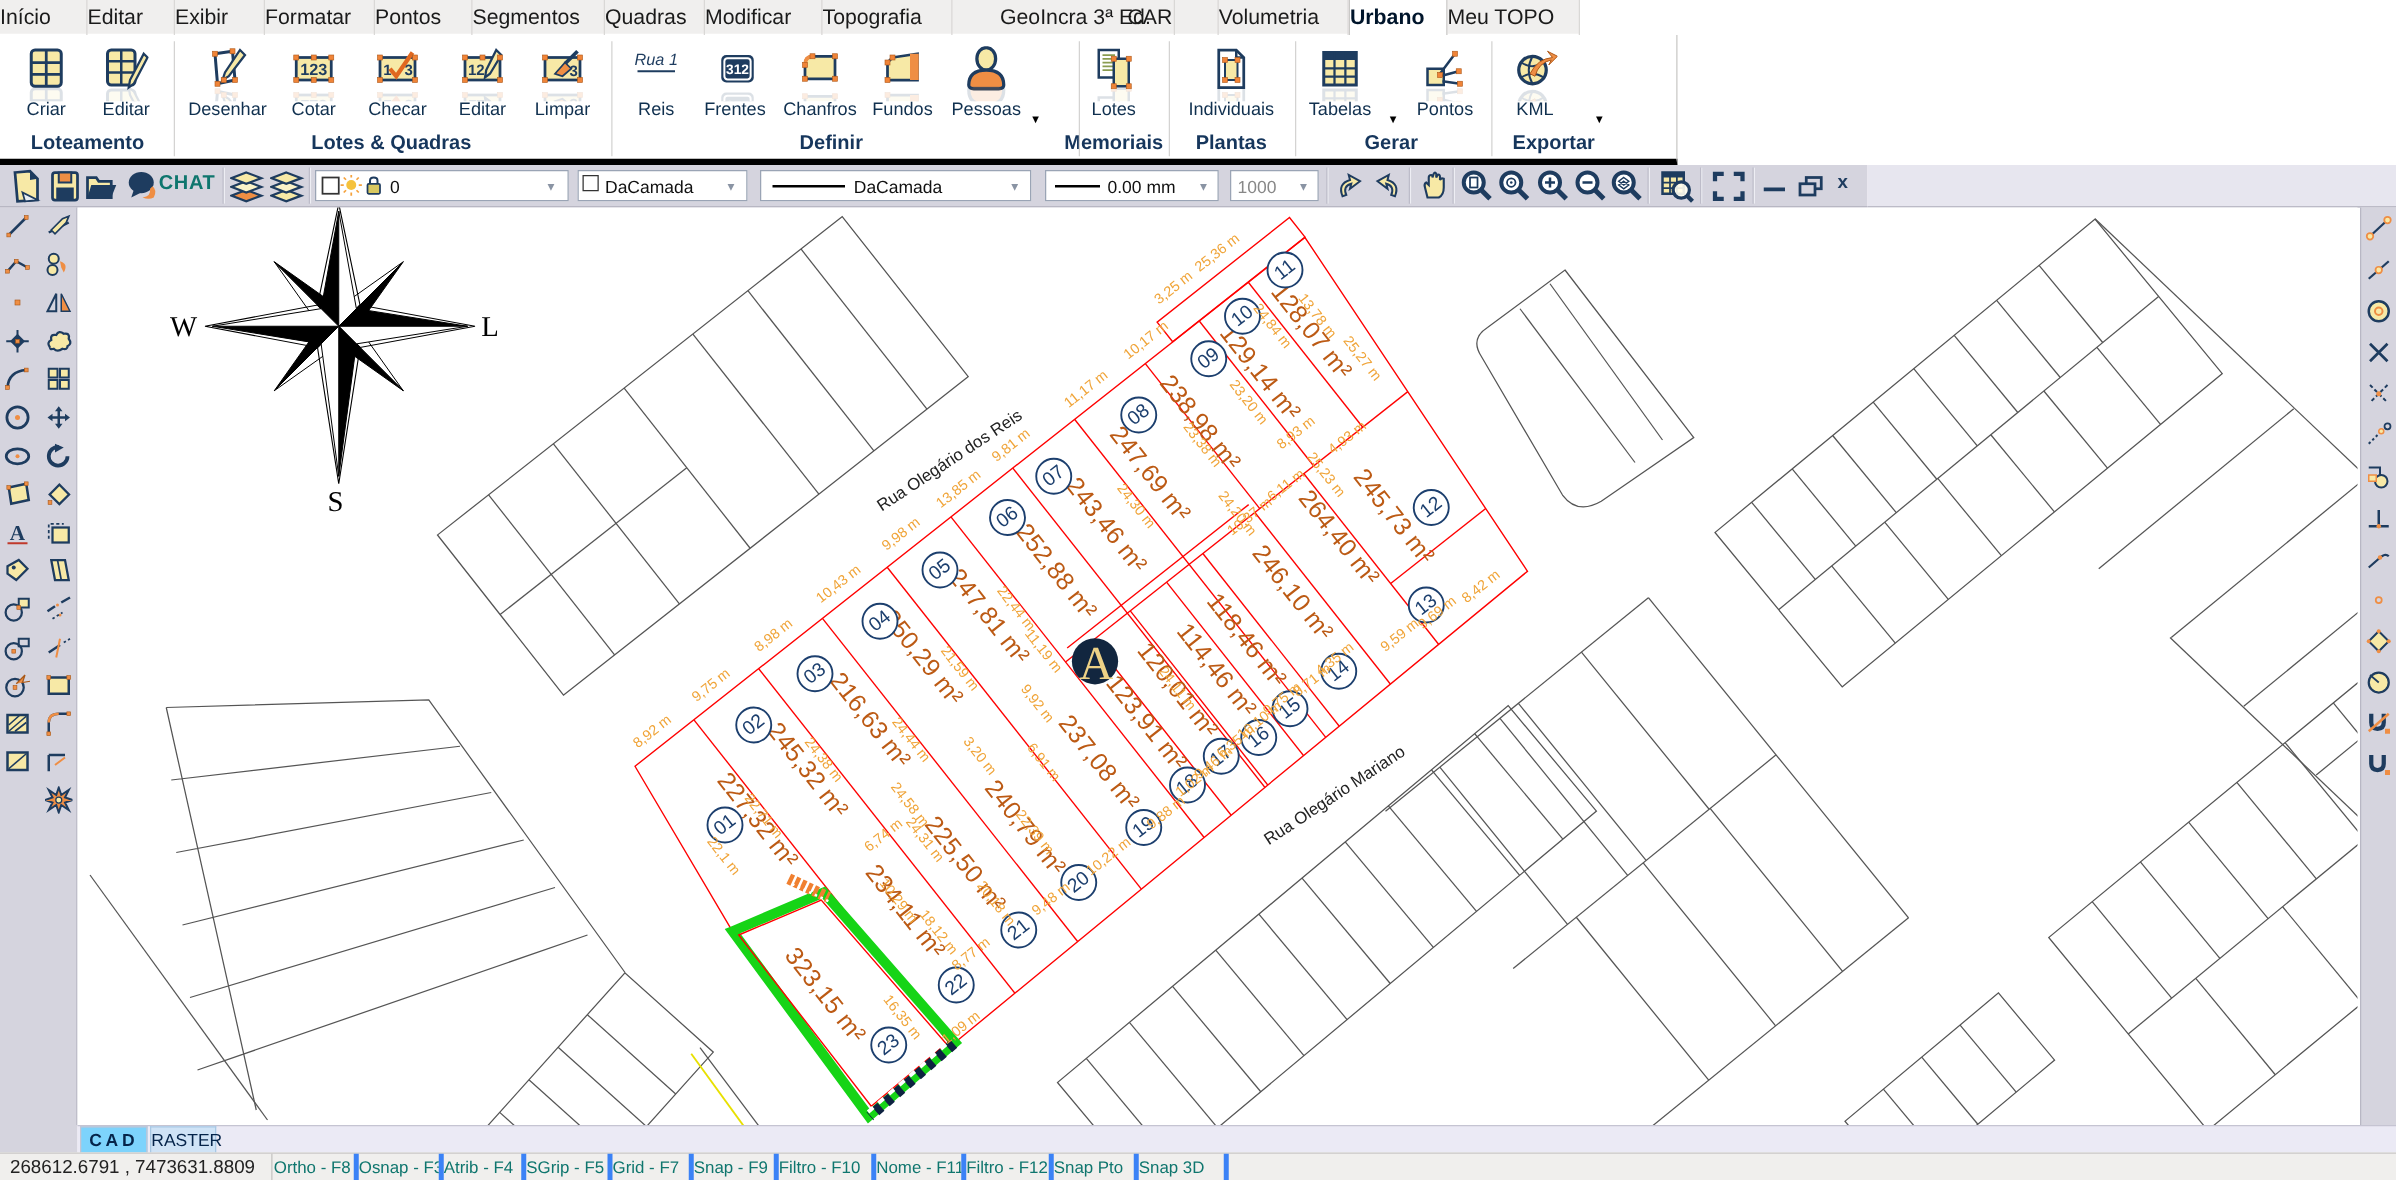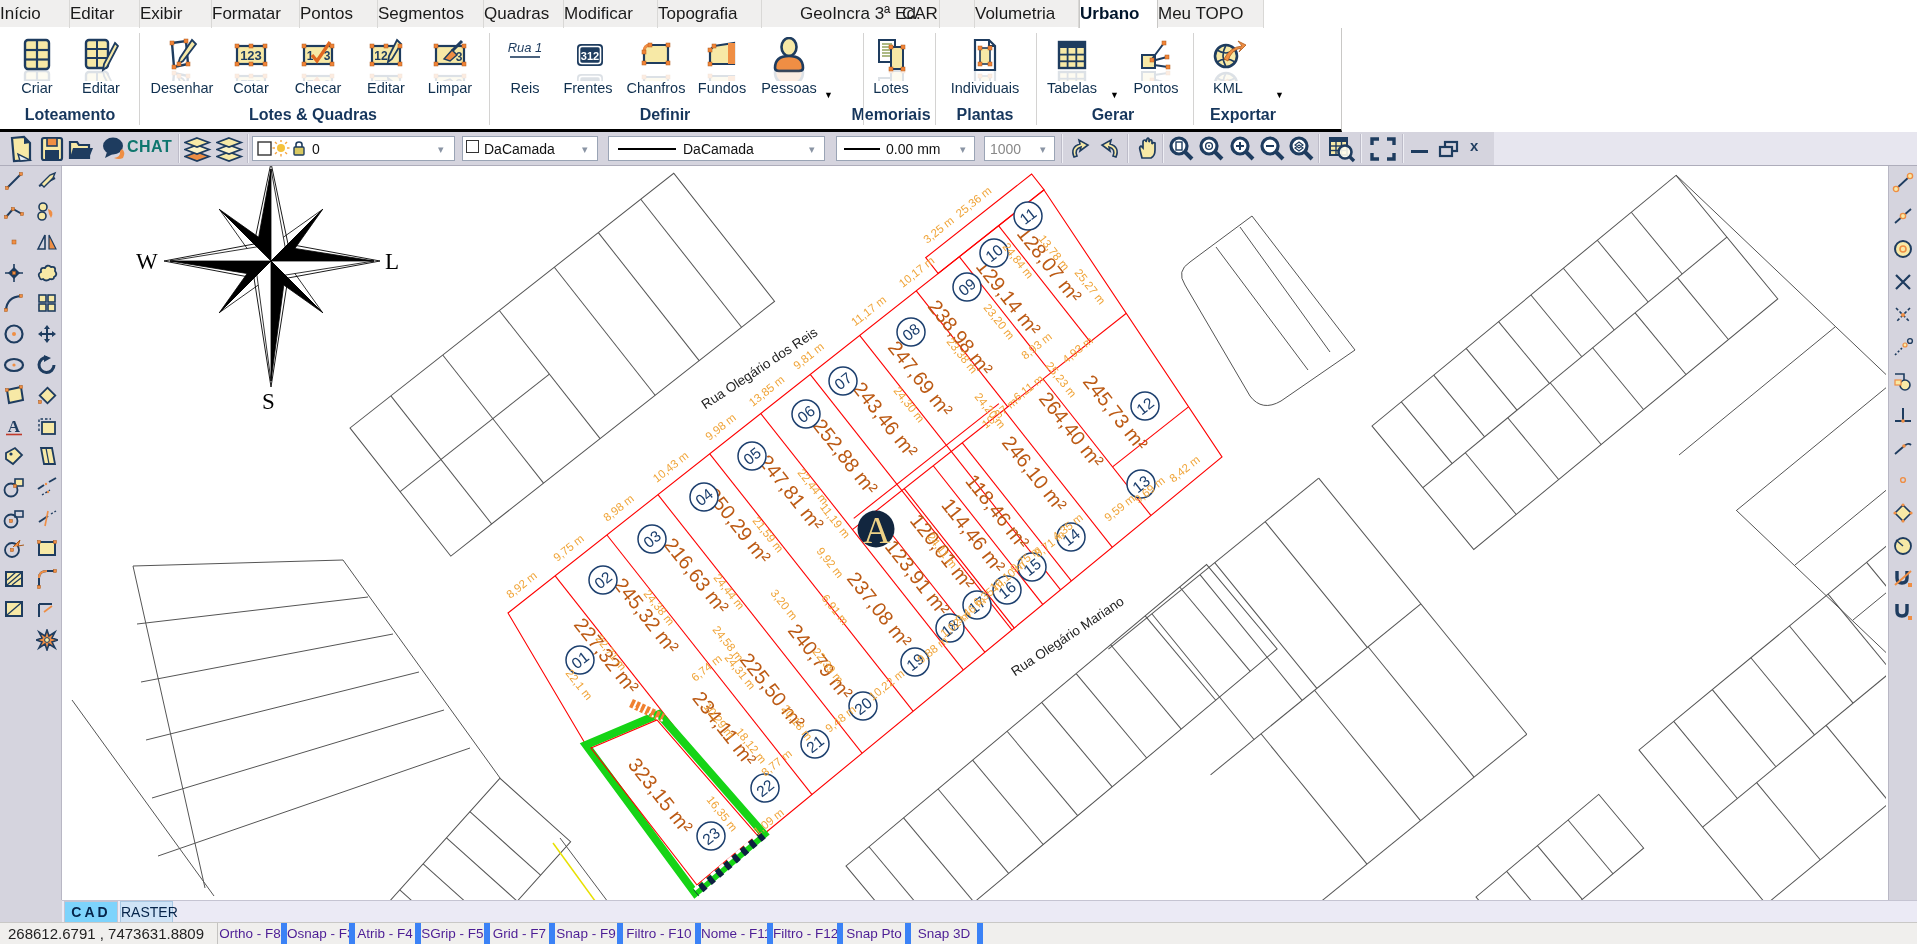--- a/index.html
+++ b/index.html
@@ -1,35 +1,35 @@
 <!DOCTYPE html>
 <html><head><meta charset="utf-8"><style>
 *{margin:0;padding:0;box-sizing:border-box}
 html,body{width:1917px;height:944px;overflow:hidden;font-family:"Liberation Sans",sans-serif;background:#fff}
 #tabbar{position:absolute;left:0;top:0;width:1264px;height:28px;background:#f0efee;border-bottom:1px solid #fff}
 .tab{position:absolute;top:0;height:28px;line-height:28px;text-align:left;font-size:17px;color:#1a1a1a;border-right:1px solid #d9d8d6}
 .tab.active{background:#fff;font-weight:bold;color:#00152b;border-right:1px solid #c9c8c6;border-left:1px solid #c9c8c6}
-#ribbon{position:absolute;left:0;top:28px;width:1342px;height:104px;background:#fff;border-right:1px solid #c9c8c6;border-bottom:3px solid #000000}
+#ribbon{position:absolute;left:0;top:28px;width:1342px;height:104px;background:#fff;border-right:1px solid #c9c8c6;border-bottom:5px solid #000000}
 .glabel{position:absolute;top:78px;font-weight:bold;font-size:16px;color:#16365c;text-align:center}
 .ilabel{position:absolute;top:52px;font-size:14.5px;color:#10304f;text-align:center;white-space:nowrap}
 .gsep{position:absolute;top:5px;height:92px;width:1px;background:#d4d3d2}
 .ricon{position:absolute;top:9px}
 #toolbar{position:absolute;left:0;top:132px;width:1494px;height:34px;background:#d5d4de;border-bottom:1px solid #aeadbb}
 #toolbar2{position:absolute;left:1494px;top:132px;width:423px;height:34px;background:#e7e6ef;border-bottom:1px solid #aeadbb}
 .tsep{position:absolute;top:2px;height:29px;width:2px;background:#bdbcc9;border-right:1px solid #eeeef4}
 .tbox{position:absolute;top:4px;height:25px;background:#fff;border:1px solid #9aa4b5;font-size:14px;color:#111}
 .chev{position:absolute;width:11px;height:11px;color:#8a94a4;font-size:11px}
 #leftpanel{position:absolute;left:0;top:166px;width:62px;height:734px;background:#d5d4de;border-right:1px solid #b8b7c4}
 #rightpanel{position:absolute;left:1888px;top:166px;width:29px;height:734px;background:#d5d4de;border-left:1px solid #b8b7c4}
 #canvas{position:absolute;left:62px;top:166px;width:1824px;height:734px;background:#fff}
 #cadrow{position:absolute;left:62px;top:900px;width:1855px;height:22px;background:#ebeaf5;border-top:1px solid #c5c4d2}
 #cadrow .ctab{position:absolute;top:0;height:21px;line-height:21px;text-align:center;font-size:14px;color:#05244a}
 #leftfoot{position:absolute;left:0;top:900px;width:62px;height:22px;background:#d5d4de}
 #statusbar{position:absolute;left:0;top:922px;width:1917px;height:22px;background:#f0efed;border-top:1px solid #c9c8c6;font-size:14px;color:#333}
-.stat{position:absolute;top:0;height:22px;line-height:21px;text-align:center;color:#4c1d95;border-right:6px solid #3b82f6;font-size:13.5px;white-space:nowrap;overflow:hidden}
+.stat{position:absolute;top:0;height:22px;line-height:21px;color:#0f766e;border-right:4px solid #3b82f6;font-size:13.5px;white-space:nowrap;overflow:hidden}
 </style></head>
 <body>
 <div id="tabbar">
 <div class="tab" style="left:0px;width:70px">Início</div>
 <div class="tab" style="left:70px;width:70px">Editar</div>
 <div class="tab" style="left:140px;width:72px">Exibir</div>
 <div class="tab" style="left:212px;width:88px">Formatar</div>
 <div class="tab" style="left:300px;width:78px">Pontos</div>
 <div class="tab" style="left:378px;width:106px">Segmentos</div>
 <div class="tab" style="left:484px;width:80px">Quadras</div>

